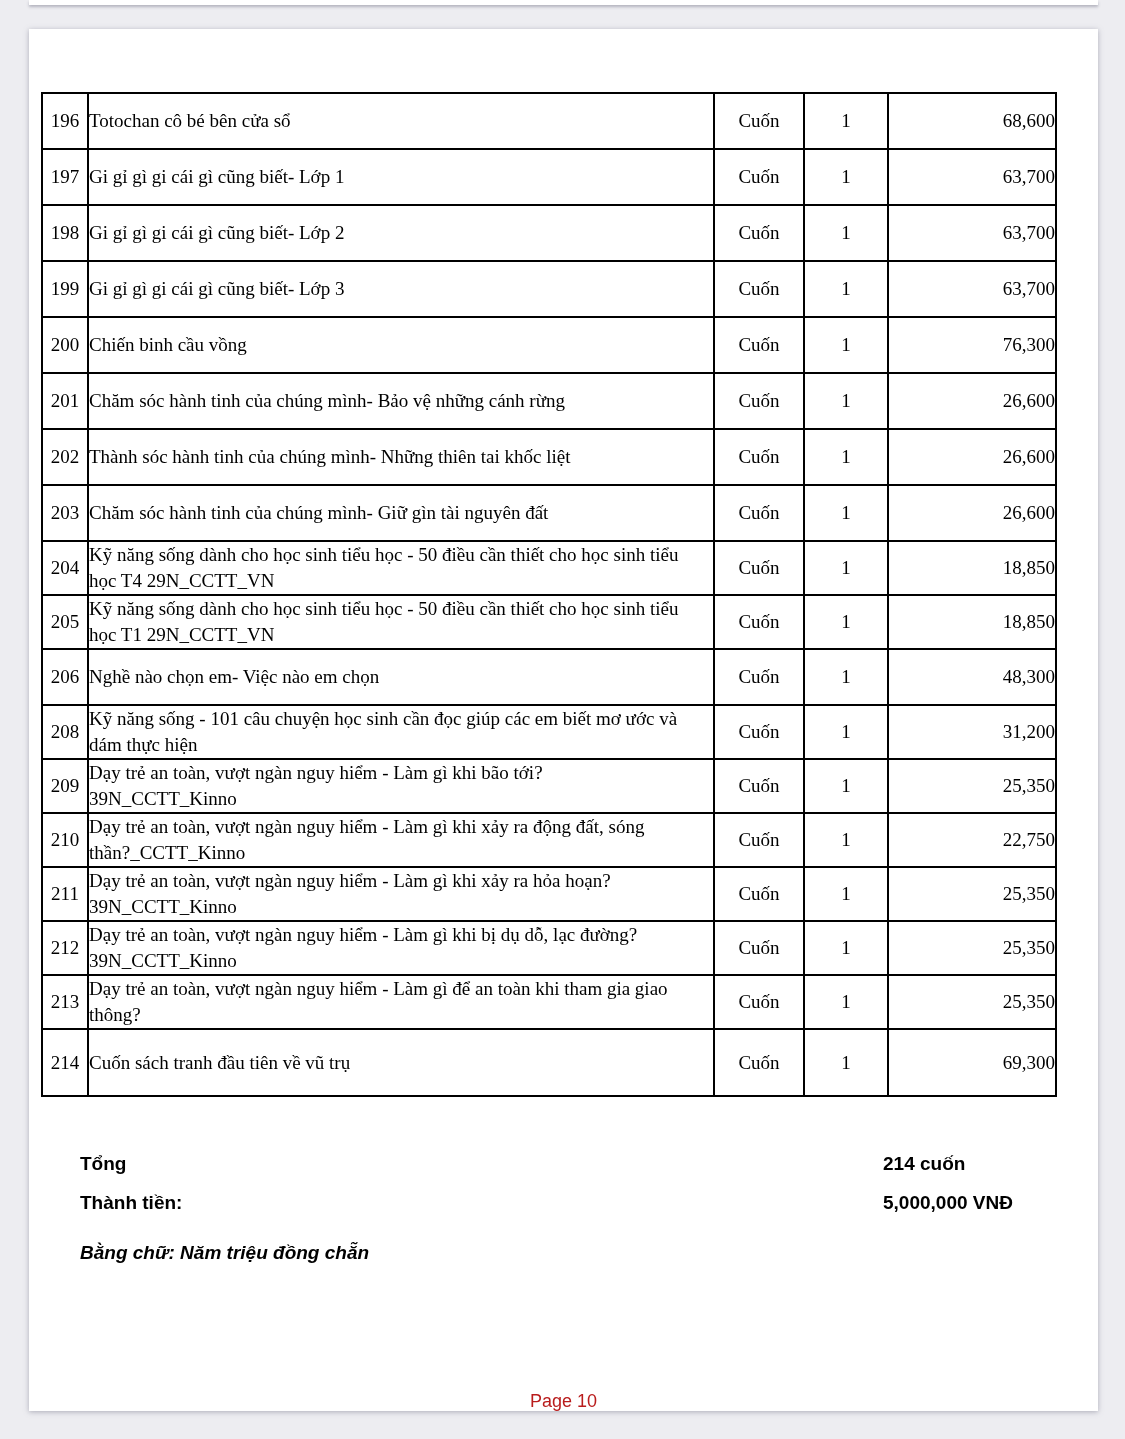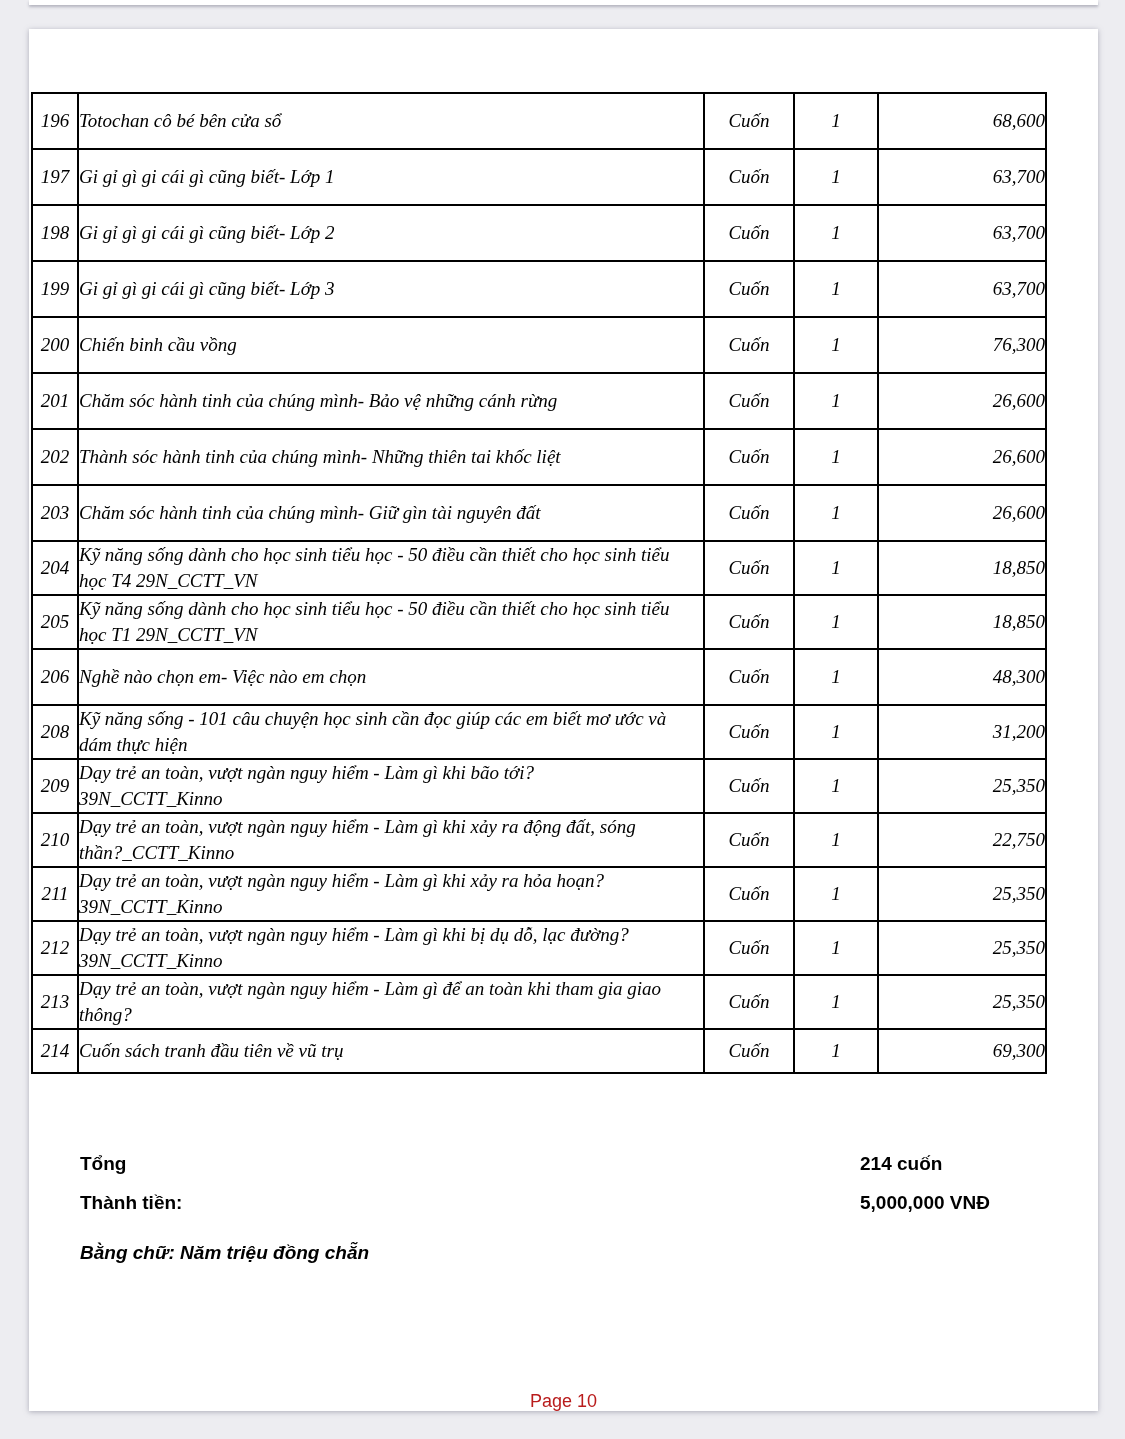--- a/index.html
+++ b/index.html
@@ -28,37 +28,36 @@
     position: absolute;
     left: 29px;
     top: 29px;
     width: 1069px;
     height: 1382px;
     background: #ffffff;
     box-shadow: 0 1px 5px rgba(110,110,130,0.5);
   }
   table.book-table {
     position: absolute;
-    left: 2px;
+    left: 12px;
     top: 63px;
     width: 1014px;
     border-collapse: collapse;
     table-layout: fixed;
-    font-style: italic;
   }
   table.book-table td {
     border: 2px solid #000;
     font-size: 19px;
     line-height: 26px;
     padding: 0;
     vertical-align: middle;
   }
   table.book-table tr { height: 56px; }
   table.book-table tr.two-line { height: 54px; }
-  table.book-table tr:last-child { height: 44px; }
+  table.book-table tr:last-child { height: 67px; }
   td.td-no { text-align: center; }
   td.td-title {
     padding: 2px 8px;
     white-space: pre-line;
     text-align: left;
   }
   td.td-unit, td.td-qty { text-align: center; }
   td.td-price { text-align: right; padding-right: 10px; }
 
   .summary {
@@ -70,21 +69,21 @@
     font-size: 19px;
     font-weight: bold;
   }
   .summary-row {
     position: relative;
     height: 26px;
     margin-bottom: 13px;
   }
   .summary-row .value {
     position: absolute;
-    left: 780px;
+    left: 803px;
     top: 0;
     white-space: nowrap;
   }
   .summary-row.in-words {
     font-style: italic;
     margin-top: 24px;
   }
   .page-number {
     position: absolute;
     left: 0;

